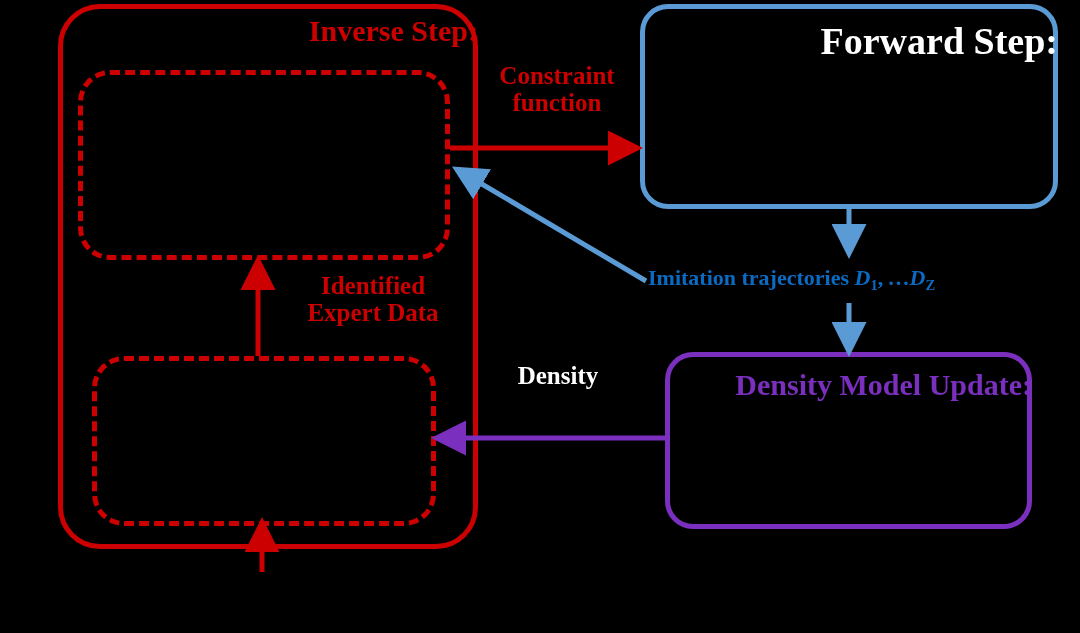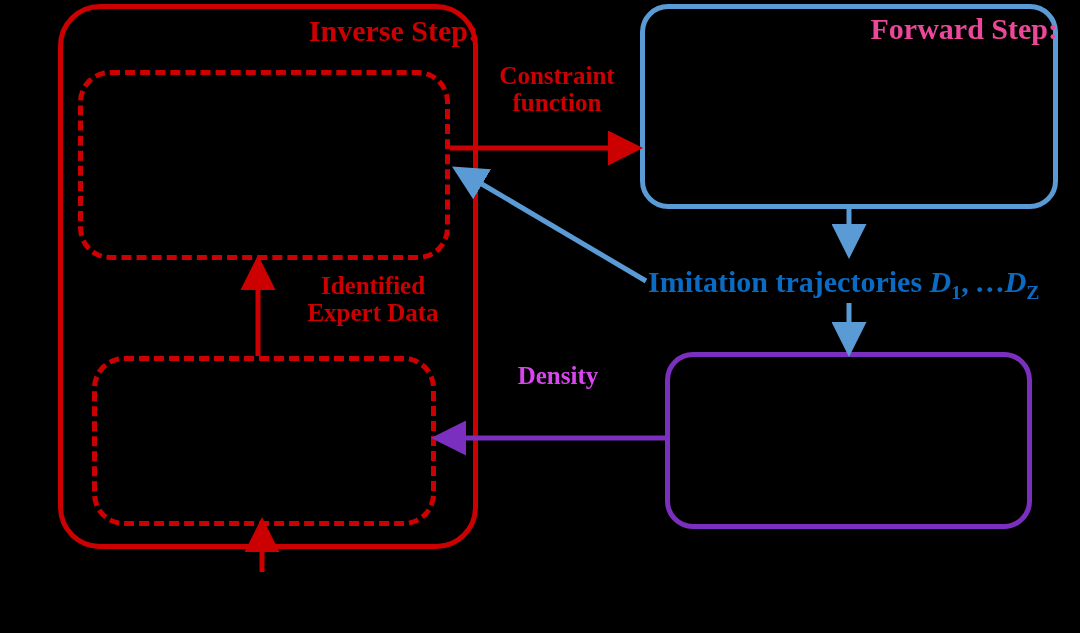--- a/index.html
+++ b/index.html
@@ -74,24 +74,24 @@
   }
   .title-inverse {
     left: 58px;
     top: 16px;
     width: 420px;
     font-size: 30px;
     color: #CC0000;
   }
   .title-forward {
     left: 640px;
-    top: 14px;
+    top: 22px;
     width: 418px;
-    font-size: 30px;
-    color: #ec4899;
+    font-size: 38px;
+    color: #ffffff;
   }
   .title-density {
     left: 665px;
     top: 370px;
     width: 367px;
     font-size: 30px;
     color: #7B2FBE;
   }
 
   
@@ -113,26 +113,26 @@
     top: 272px;
     width: 186px;
     font-size: 25px;
     color: #CC0000;
   }
   .lbl-density {
     left: 492px;
     top: 362px;
     width: 132px;
     font-size: 25px;
-    color: #d946ef;
+    color: #ffffff;
   }
   .lbl-imitation {
     left: 648px;
     top: 266px;
-    font-size: 30px;
+    font-size: 22px;
     color: #0B6BC3;
     white-space: nowrap;
     text-align: center;
   }
   .mathcal {
     font-family: "Liberation Serif", "DejaVu Serif", serif;
     font-style: italic;
     font-weight: bold;
   }
   .sub {
@@ -155,20 +155,21 @@
 <div id="canvas">
 
   <div class="box red-outer"></div>
   <div class="box red-dashed red-dashed-top"></div>
   <div class="box red-dashed red-dashed-bottom"></div>
   <div class="box blue-box"></div>
   <div class="box purple-box"></div>
 
   <div class="title title-inverse">Inverse Step:</div>
   <div class="title title-forward">Forward Step:</div>
+  <div class="title title-density">Density Model Update:</div>
 
   <div class="edge-label lbl-constraint">
     <div>Constraint</div>
     <div>function</div>
   </div>
 
   <div class="edge-label lbl-identified">
     <div>Identified</div>
     <div>Expert Data</div>
   </div>

